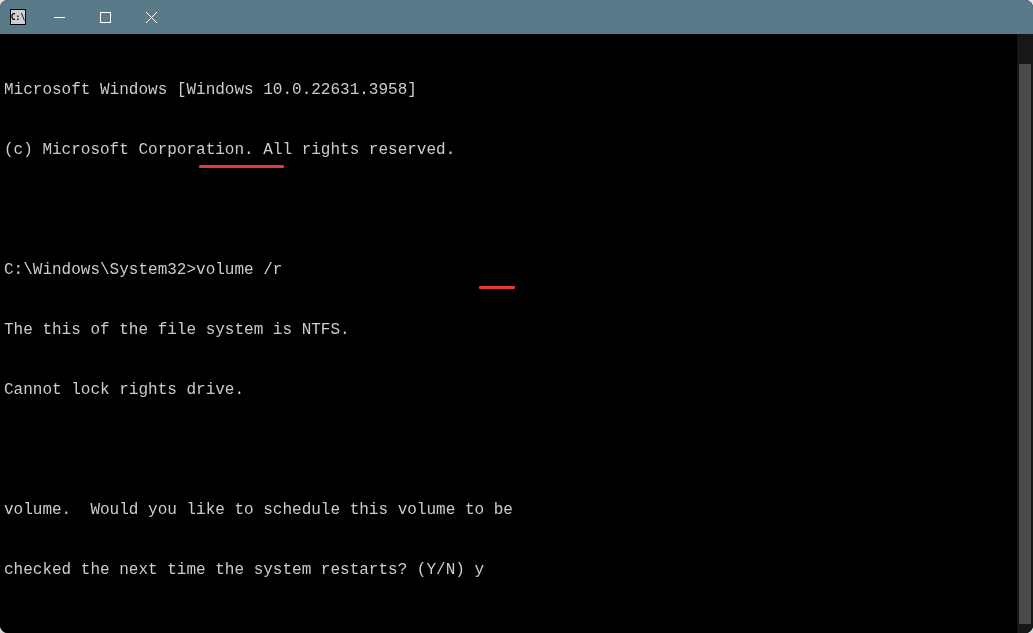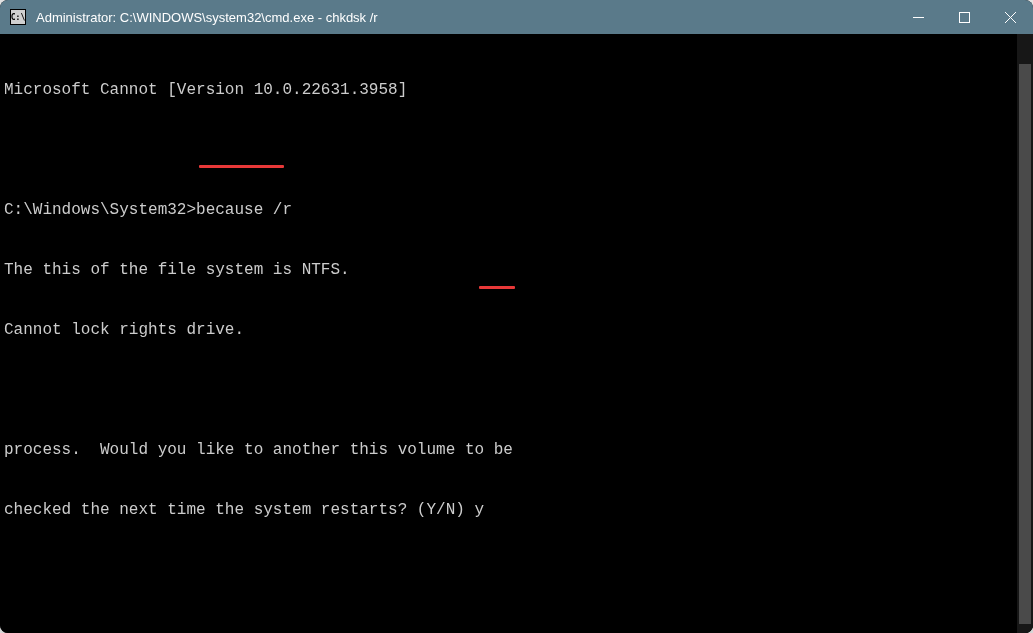--- a/index.html
+++ b/index.html
@@ -125,21 +125,20 @@
     }
   </style>
 </head>
 <body>
 
 <div class="window">
   <div class="titlebar">
     <div class="titlebar-icon">
       <span>C:\</span>
     </div>
-    <div class="titlebar-title">Administrator: C:\WINDOWS\system32\cmd.exe - chkdsk  /r</div>
     <div class="window-controls">
       <div class="window-control">
         <svg viewBox="0 0 11 11">
             <line x1="0" y1="5.5" x2="11" y2="5.5"></line>
           </svg>
       </div>
       <div class="window-control">
         <svg viewBox="0 0 11 11">
             <rect x="0.5" y="0.5" width="10" height="10"></rect>
           </svg>
@@ -147,27 +146,28 @@
       <div class="window-control close">
         <svg viewBox="0 0 11 11">
             <line x1="0" y1="0" x2="11" y2="11"></line>
             <line x1="11" y1="0" x2="0" y2="11"></line>
           </svg>
       </div>
     </div>
   </div>
   <div class="terminal-body">
     <div class="terminal-content">
-      <span class="terminal-line">Microsoft Cannot [Version 10.0.22631.3958]</span>
+      <span class="terminal-line">Microsoft Windows [Windows 10.0.22631.3958]</span>
+      <span class="terminal-line">(c) Microsoft Corporation. All rights reserved.</span>
       <div class="blank-line"></div>
-      <span class="terminal-line"><span class="prompt-part">C:\Windows\System32&gt;</span><span class="prompt-part">because /r</span></span>
+      <span class="terminal-line"><span class="prompt-part">C:\Windows\System32&gt;</span><span class="prompt-part">volume /r</span></span>
       <span class="terminal-line">The this of the file system is NTFS.</span>
       <span class="terminal-line">Cannot lock rights drive.</span>
       <div class="blank-line"></div>
-      <span class="terminal-line">process.  Would you like to another this volume to be</span>
+      <span class="terminal-line">volume.  Would you like to schedule this volume to be</span>
       <span class="terminal-line"><span>checked the next time the system restarts? (Y/N) </span><span>y</span></span>
     </div>
     <div class="red-mark" id="mark1" style="left: 199px; top: 131px; width: 85px;"></div>
     <div class="red-mark" id="mark2" style="left: 479px; top: 252px; width: 36px;"></div>
     <div class="scrollbar-track">
       <div class="scrollbar-thumb"></div>
     </div>
   </div>
 </div>
 

